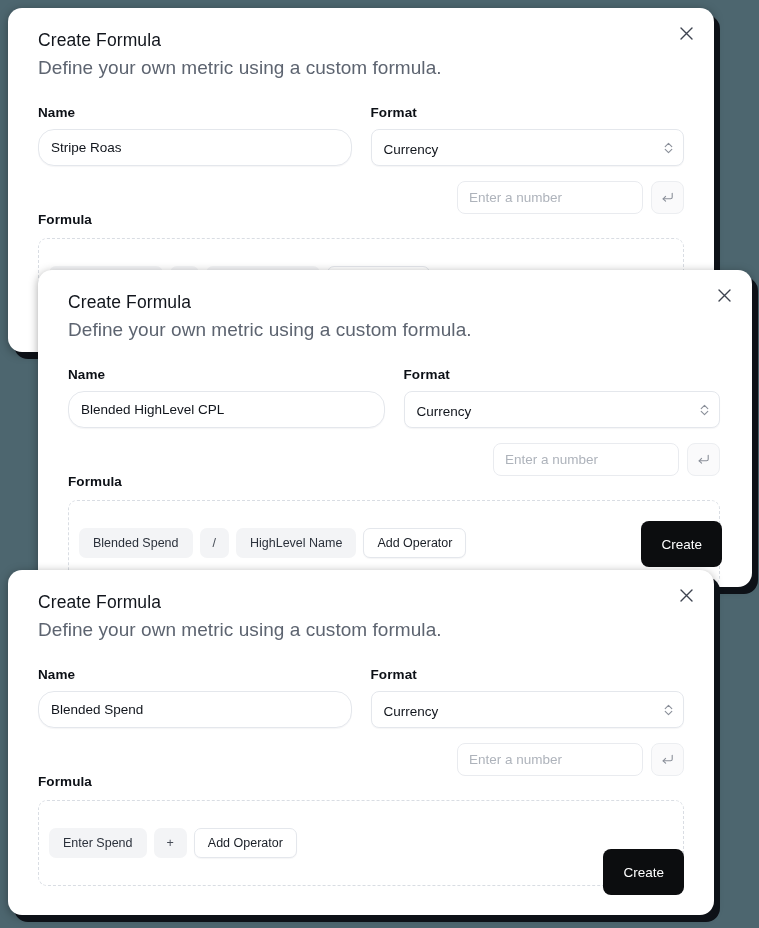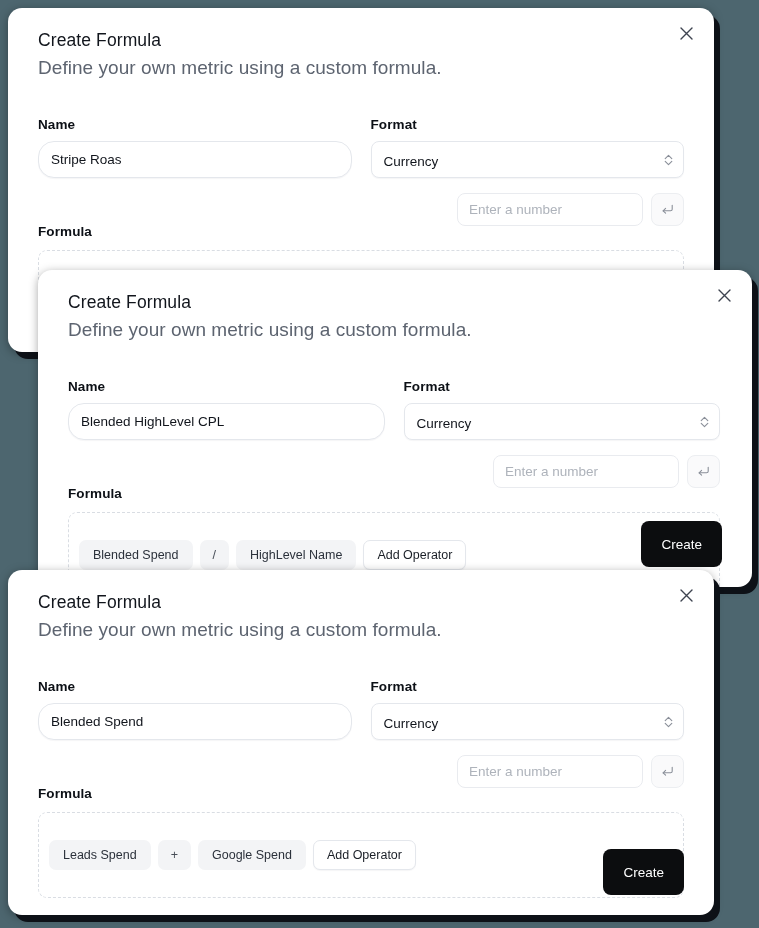--- a/index.html
+++ b/index.html
@@ -63,21 +63,21 @@
     font-size: 19px;
     color: #5d6470;
     margin: 0;
     letter-spacing: .05px;
   }
 
   
   .field-row {
     display: flex;
     gap: 19px;
-    margin-top: 38px;
+    margin-top: 26px;
   }
   .field {
     flex: 1 1 0;
     min-width: 0;
   }
   .field-label {
     display: block;
     font-size: 13.5px;
     font-weight: 700;
     color: #0c1016;
@@ -403,23 +403,22 @@
             <svg width="13" height="13" viewBox="0 0 13 13" fill="none" aria-hidden="true">
               <path d="M11.2 2.2V6.2A1.6 1.6 0 019.6 7.8H2.2" stroke="currentColor" stroke-width="1.1" stroke-linecap="round" stroke-linejoin="round"></path>
               <path d="M4.6 5.4L2.1 7.8L4.6 10.2" stroke="currentColor" stroke-width="1.1" stroke-linecap="round" stroke-linejoin="round"></path>
             </svg>
           </button>
         </div>
       </div>
 
       <div class="formula-canvas">
         <div class="chips">
-          <span class="chip">Leads Spend</span>
+          <span class="chip">Enter Spend</span>
           <span class="chip op">+</span>
-          <span class="chip">Google Spend</span>
           <span class="chip outline">Add Operator</span>
         </div>
       </div>
 
       <div class="dlg-footer">
         <button class="create-btn">Create</button>
       </div>
     </div>
   </section>
 

